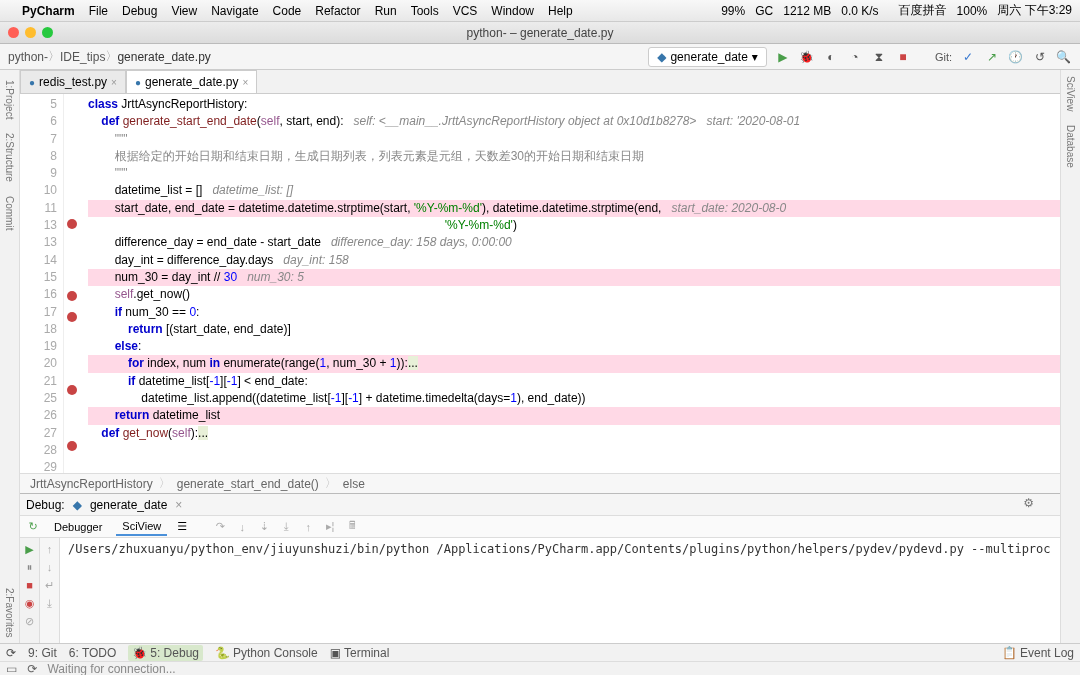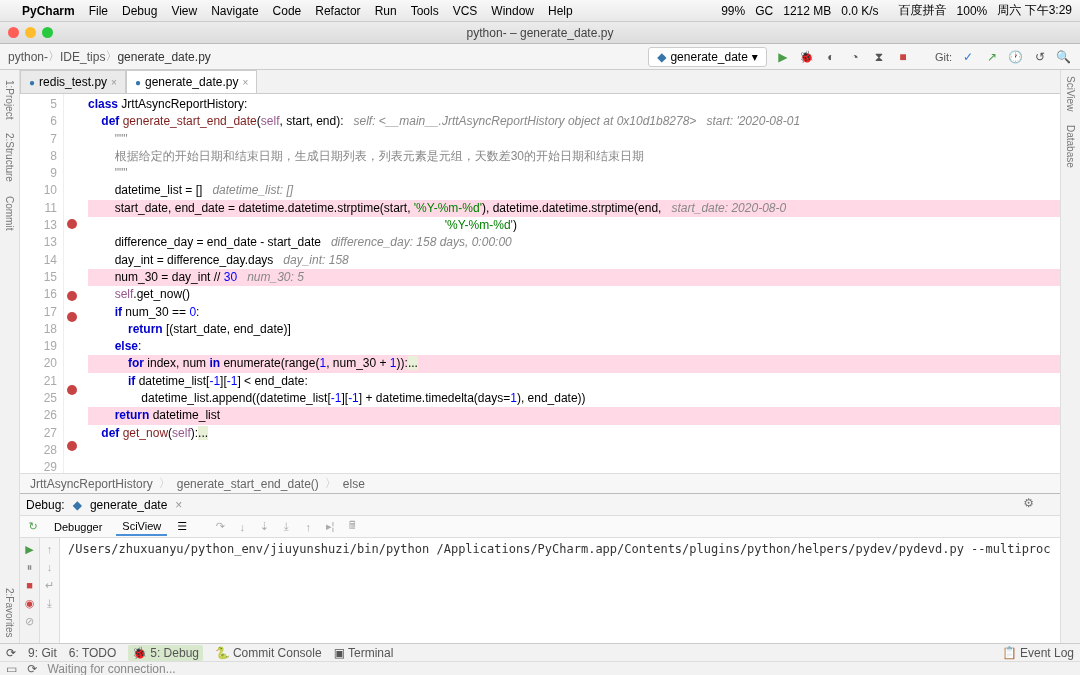--- a/index.html
+++ b/index.html
@@ -267,21 +267,21 @@
 
 <div class="bottom-tabs">
   <span>⟳</span>
   <span class="bottom-tab">
       <span>9: Git</span>
     </span>
   <span class="bottom-tab">
       <span>6: TODO</span>
     </span>
   <span class="bottom-tab active">🐞 <span>5: Debug</span></span>
-  <span class="bottom-tab">🐍 <span>Commit Console</span></span>
+  <span class="bottom-tab">🐍 <span>Python Console</span></span>
   <span class="bottom-tab">▣ <span>Terminal</span></span>
   <span class="bottom-tab right">📋 <span>Event Log</span></span>
 </div>
 
 <div class="statusbar">
   <span>▭</span>
   <span>⟳</span>
   <span class="center"><span>Waiting for connection...</span></span>
 </div>
 

